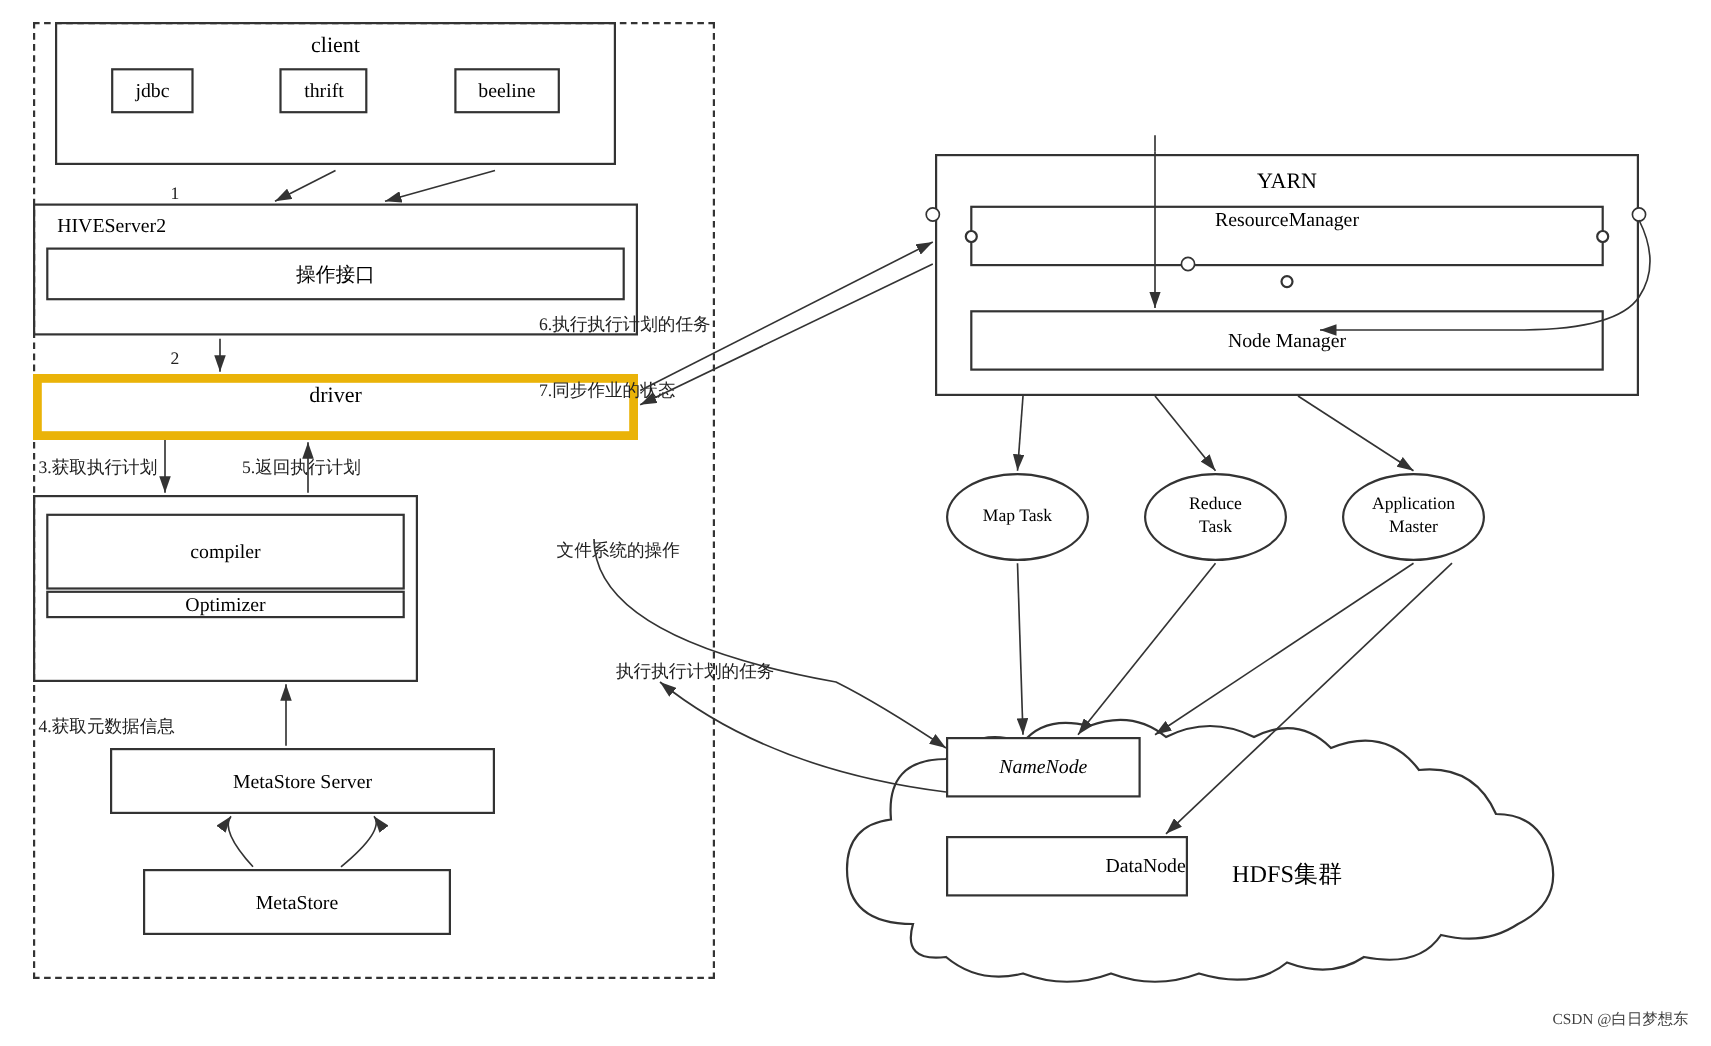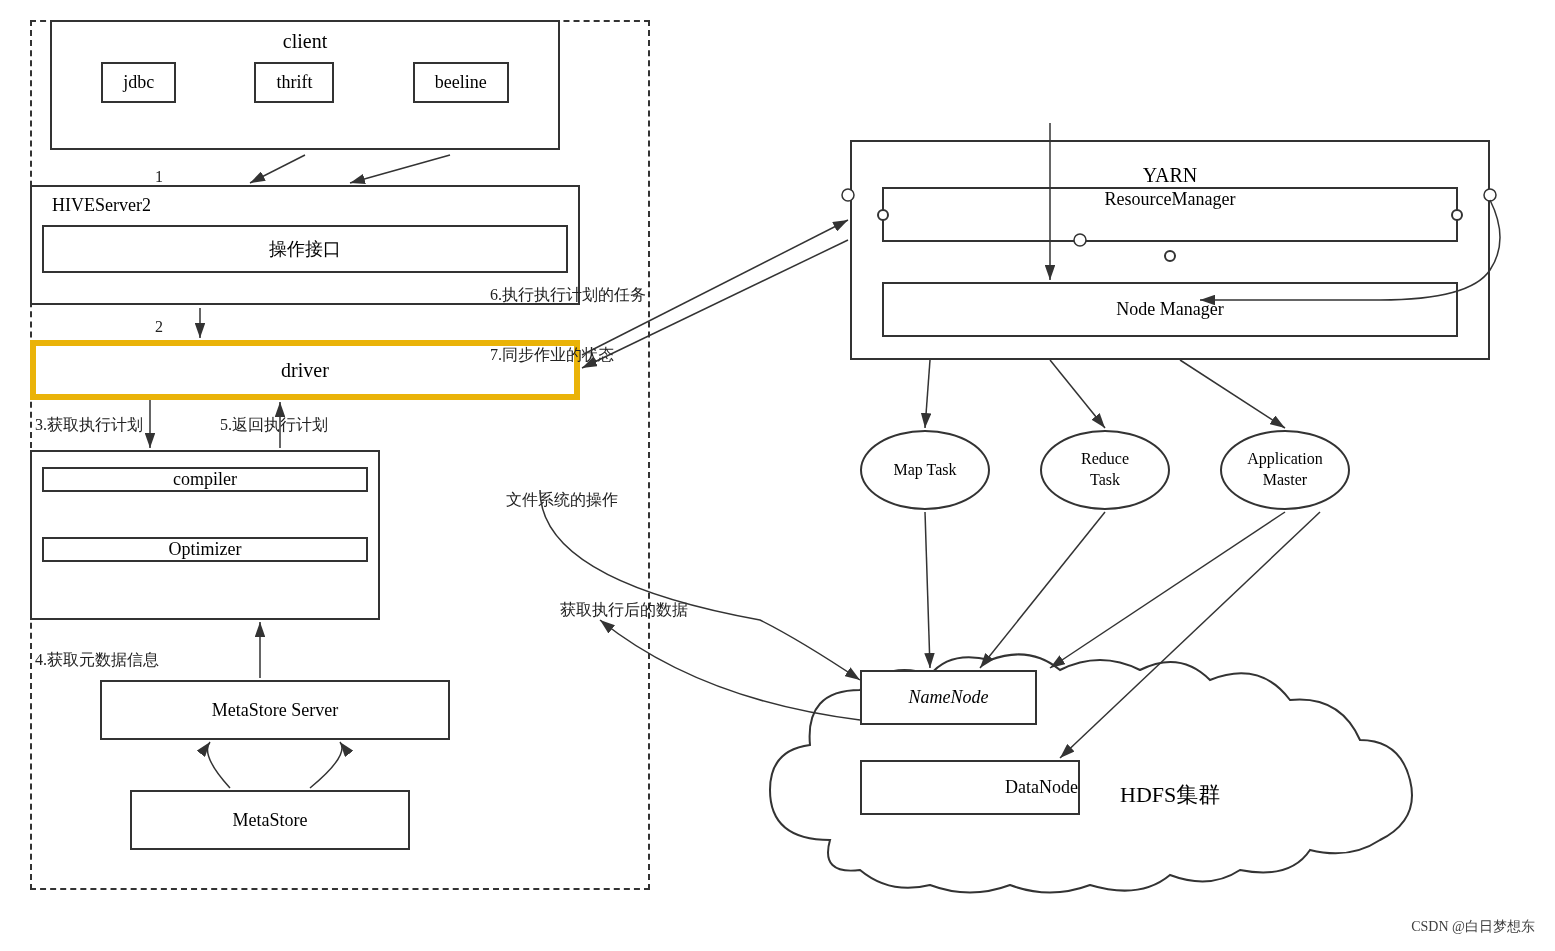--- a/index.html
+++ b/index.html
@@ -87,44 +87,44 @@
       font-size: 18px;
     }
 
     
     .driver-box {
       position: absolute;
       left: 30px;
       top: 340px;
       width: 550px;
       height: 60px;
-      border: 6px solid #eab308;
-      display: flex;
-      align-items: center;
+      border: 8px solid #eab308;
+      display: flex;
+      align-items: flex-start;
       justify-content: center;
       font-size: 20px;
       background: #fff;
     }
 
     
     .compiler-outer {
       position: absolute;
       left: 30px;
       top: 450px;
       width: 350px;
       height: 170px;
       border: 2px solid #333;
     }
     .compiler-inner {
       position: absolute;
       top: 15px;
       left: 10px;
       right: 10px;
       border: 2px solid #333;
-      padding: 0;
+      padding: 22px;
       text-align: center;
       font-size: 18px;
     }
     .optimizer-inner {
       position: absolute;
       top: 85px;
       left: 10px;
       right: 10px;
       border: 2px solid #333;
       text-align: center;
@@ -166,21 +166,21 @@
     .yarn-outer {
       position: absolute;
       left: 850px;
       top: 140px;
       width: 640px;
       height: 220px;
       border: 2px solid #333;
     }
     .yarn-label {
       position: absolute;
-      top: 22px;
+      top: 12px;
       left: 50%;
       transform: translateX(-50%);
       font-size: 20px;
     }
 
     
     .rm-box {
       position: absolute;
       top: 45px;
       left: 30px;
@@ -396,21 +396,21 @@
   <div class="hdfs-label">HDFS集群</div>
 
   <div class="annotation" style="left:155px; top:168px;">1</div>
   <div class="annotation" style="left:155px; top:318px;">2</div>
   <div class="annotation" style="left:35px; top:415px;">3.获取执行计划</div>
   <div class="annotation" style="left:35px; top:650px;">4.获取元数据信息</div>
   <div class="annotation" style="left:220px; top:415px;">5.返回执行计划</div>
   <div class="annotation" style="left:490px; top:285px;">6.执行执行计划的任务</div>
   <div class="annotation" style="left:490px; top:345px;">7.同步作业的状态</div>
   <div class="annotation" style="left:490px; top:490px;margin-left:16px;">文件系统的操作</div>
-  <div class="annotation" style="left:560px; top:600px;">获取执行后的数据</div>
+  <div class="annotation" style="left:560px; top:600px;">执行执行计划的任务</div>
 
   <div class="watermark">CSDN @白日梦想东</div>
 
   <svg class="arrows-svg" xmlns="http://www.w3.org/2000/svg">
     <defs>
       <marker id="arrowhead" markerWidth="10" markerHeight="7" refX="10" refY="3.5" orient="auto">
         <polygon points="0 0, 10 3.5, 0 7" fill="#333"></polygon>
       </marker>
       <marker id="arrowhead-rev" markerWidth="10" markerHeight="7" refX="0" refY="3.5" orient="auto">
         <polygon points="10 0, 0 3.5, 10 7" fill="#333"></polygon>

